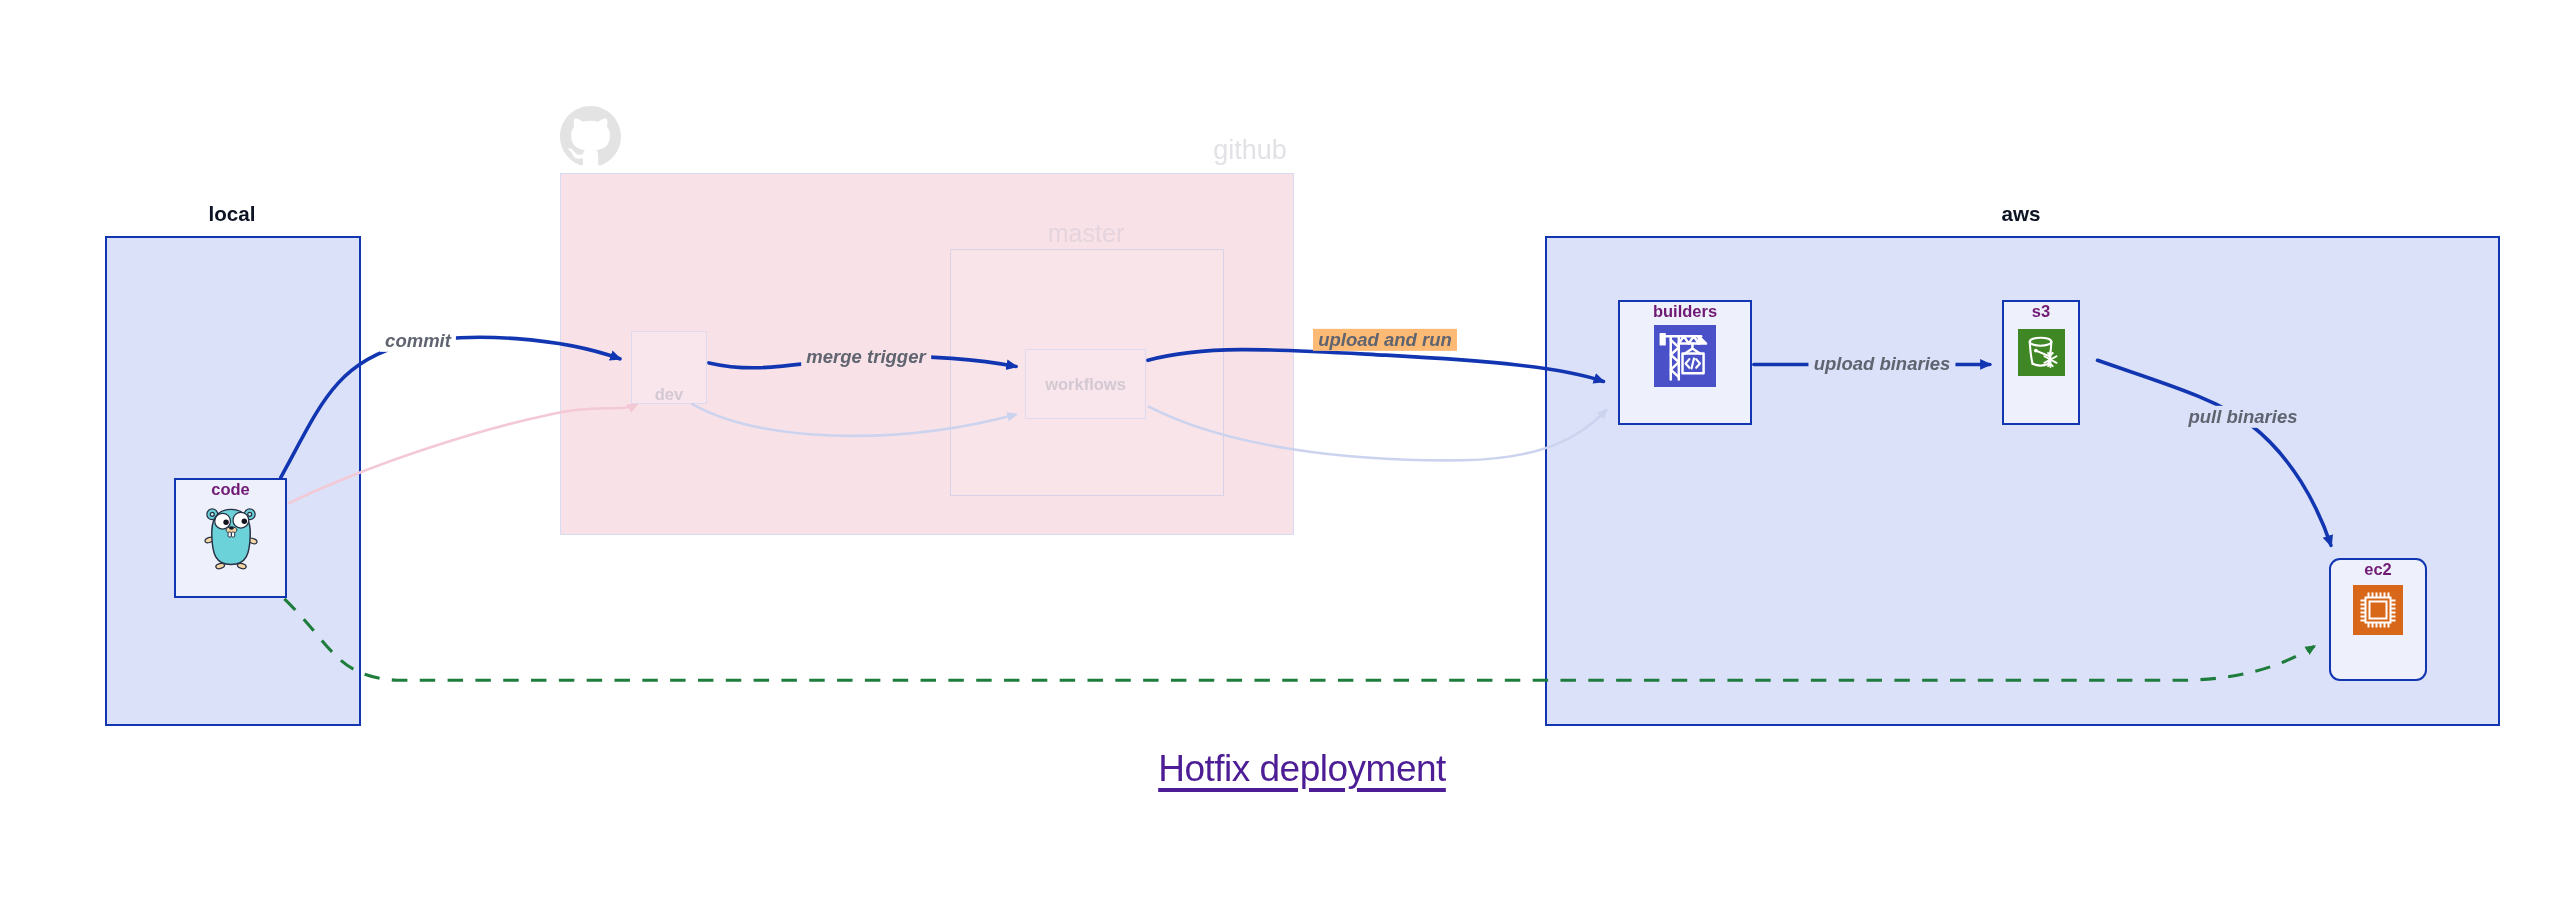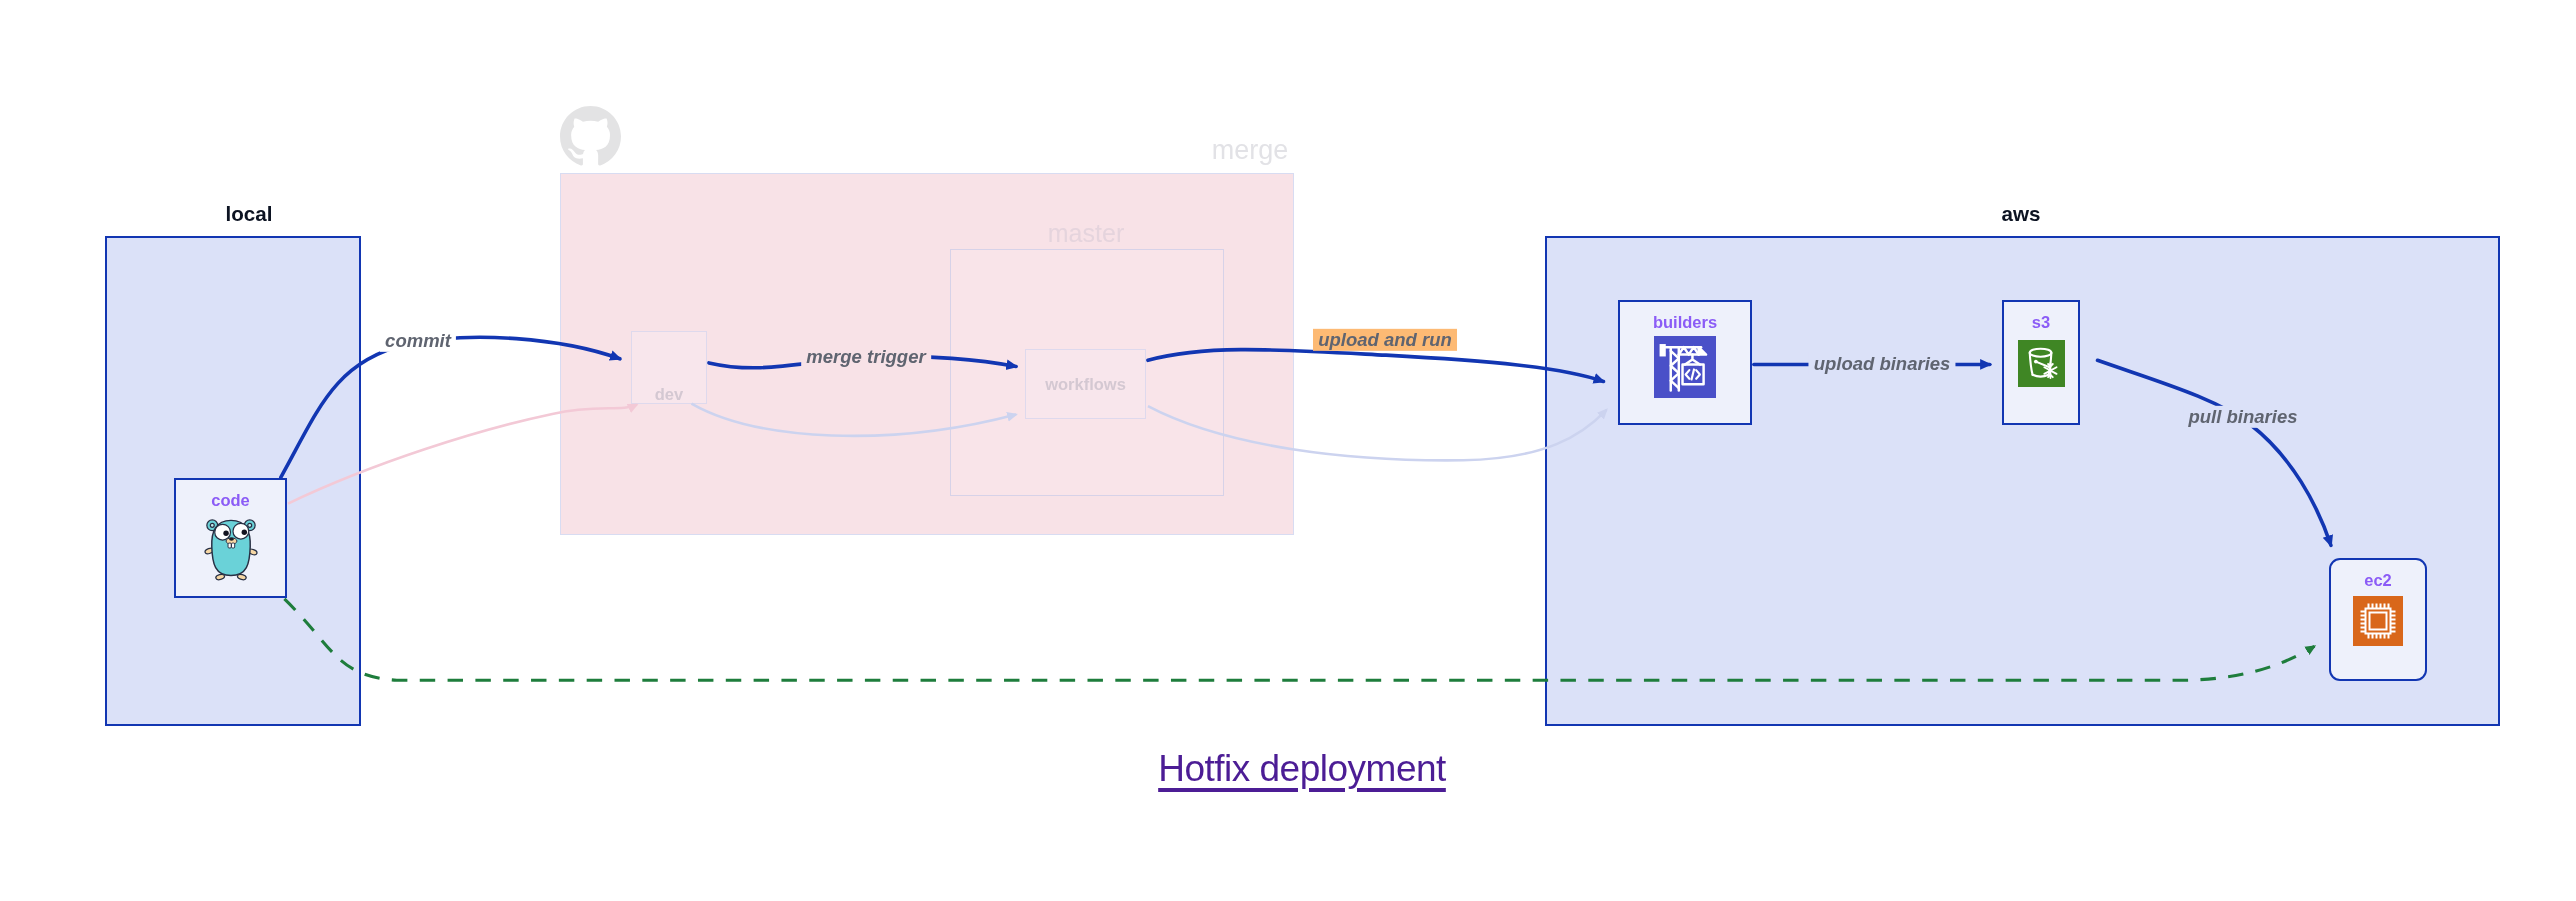--- a/index.html
+++ b/index.html
@@ -13,48 +13,48 @@
   .group.blue{background:#dbe1f8;border:2.6px solid #1236b2;}
   .group.pink{background:#f8e2e7;border:1.5px solid #d8dcf2;}
   .group.master{background:#f9e4e9;border:1.5px solid #d7d2e8;}
   .glabel{position:absolute;transform:translate(-50%,-50%);white-space:nowrap;
     font-size:20.6px;font-weight:700;color:#0c1322;}
   .glabel.faded-gray{font-weight:400;font-size:27px;color:#e2e2e6;}
   .glabel.faded-pinkgray{font-weight:400;font-size:25px;color:#e5d4dd;}
   
   .node{position:absolute;box-sizing:border-box;background:#eef1fb;border:2.6px solid #1236b2;
     display:flex;flex-direction:column;align-items:center;}
-  .node .nlabel{font-size:16.5px;font-weight:700;color:#8b5cf6;margin-top:11px;line-height:1.1;}
+  .node .nlabel{font-size:16.5px;font-weight:700;color:#701a75;margin-top:0;line-height:1.1;}
   .node.fadednode{background:#f8e6ec;border:1.5px solid #ded9ed;justify-content:center;}
   .node.fadednode .nlabel{margin-top:0;color:#d4c8d2;}
   .iconbox{display:flex;align-items:center;justify-content:center;}
   
   #edges{position:absolute;left:0;top:0;z-index:5;}
   .elabel{position:absolute;transform:translate(-50%,-50%);white-space:nowrap;z-index:6;
     font-size:18.5px;font-style:italic;font-weight:600;color:#5f6470;padding:1px 5.2px;line-height:1.1;}
   
   #title{position:absolute;left:1302px;top:748px;transform:translateX(-50%);
     font-size:37px;color:#4c1d95;letter-spacing:-0.5px;white-space:nowrap;
     text-decoration:underline;text-decoration-thickness:3.6px;text-underline-offset:7.2px;z-index:7;}
   
   #octocat{position:absolute;left:560px;top:106px;z-index:2;}
 </style>
 </head>
 <body>
 
 <div id="canvas">
 
-  <div class="glabel" style="left:232px;top:214px;margin-left:17px;">local</div>
+  <div class="glabel" style="left:232px;top:214px;">local</div>
   <div class="group blue" style="left:105px;top:236px;width:256px;height:490px;"></div>
 
   <svg id="octocat" width="61" height="61" viewBox="0 0 16 16">
     <path fill="#e3e3e4" d="M8 0C3.58 0 0 3.58 0 8c0 3.54 2.29 6.53 5.47 7.59.4.07.55-.17.55-.38 0-.19-.01-.82-.01-1.49-2.01.37-2.53-.49-2.69-.94-.09-.23-.48-.94-.82-1.13-.28-.15-.68-.52-.01-.53.63-.01 1.08.58 1.23.82.72 1.21 1.87.87 2.33.66.07-.52.28-.87.51-1.07-1.78-.2-3.64-.89-3.64-3.95 0-.87.31-1.59.82-2.15-.08-.2-.36-1.02.08-2.12 0 0 .67-.21 2.2.82.64-.18 1.32-.27 2-.27.68 0 1.36.09 2 .27 1.53-1.04 2.2-.82 2.2-.82.44 1.1.16 1.92.08 2.12.51.56.82 1.27.82 2.15 0 3.07-1.87 3.75-3.65 3.95.29.25.54.73.54 1.48 0 1.07-.01 1.93-.01 2.2 0 .21.15.46.55.38A8.01 8.01 0 0 0 16 8c0-4.42-3.58-8-8-8z"></path>
   </svg>
 
-  <div class="glabel faded-gray" style="left:1250px;top:150px;">merge</div>
+  <div class="glabel faded-gray" style="left:1250px;top:150px;">github</div>
   <div class="group pink" style="left:560px;top:173px;width:734px;height:362px;"></div>
 
   <div class="glabel faded-pinkgray" style="left:1086px;top:233px;">master</div>
   <div class="group master" style="left:950px;top:249px;width:274px;height:247px;"></div>
 
   <div class="glabel" style="left:2021px;top:214px;">aws</div>
   <div class="group blue" style="left:1545px;top:236px;width:955px;height:490px;"></div>
 
   <div class="node" style="left:174px;top:478px;width:113px;height:120px;">
     <div class="nlabel">code</div>

